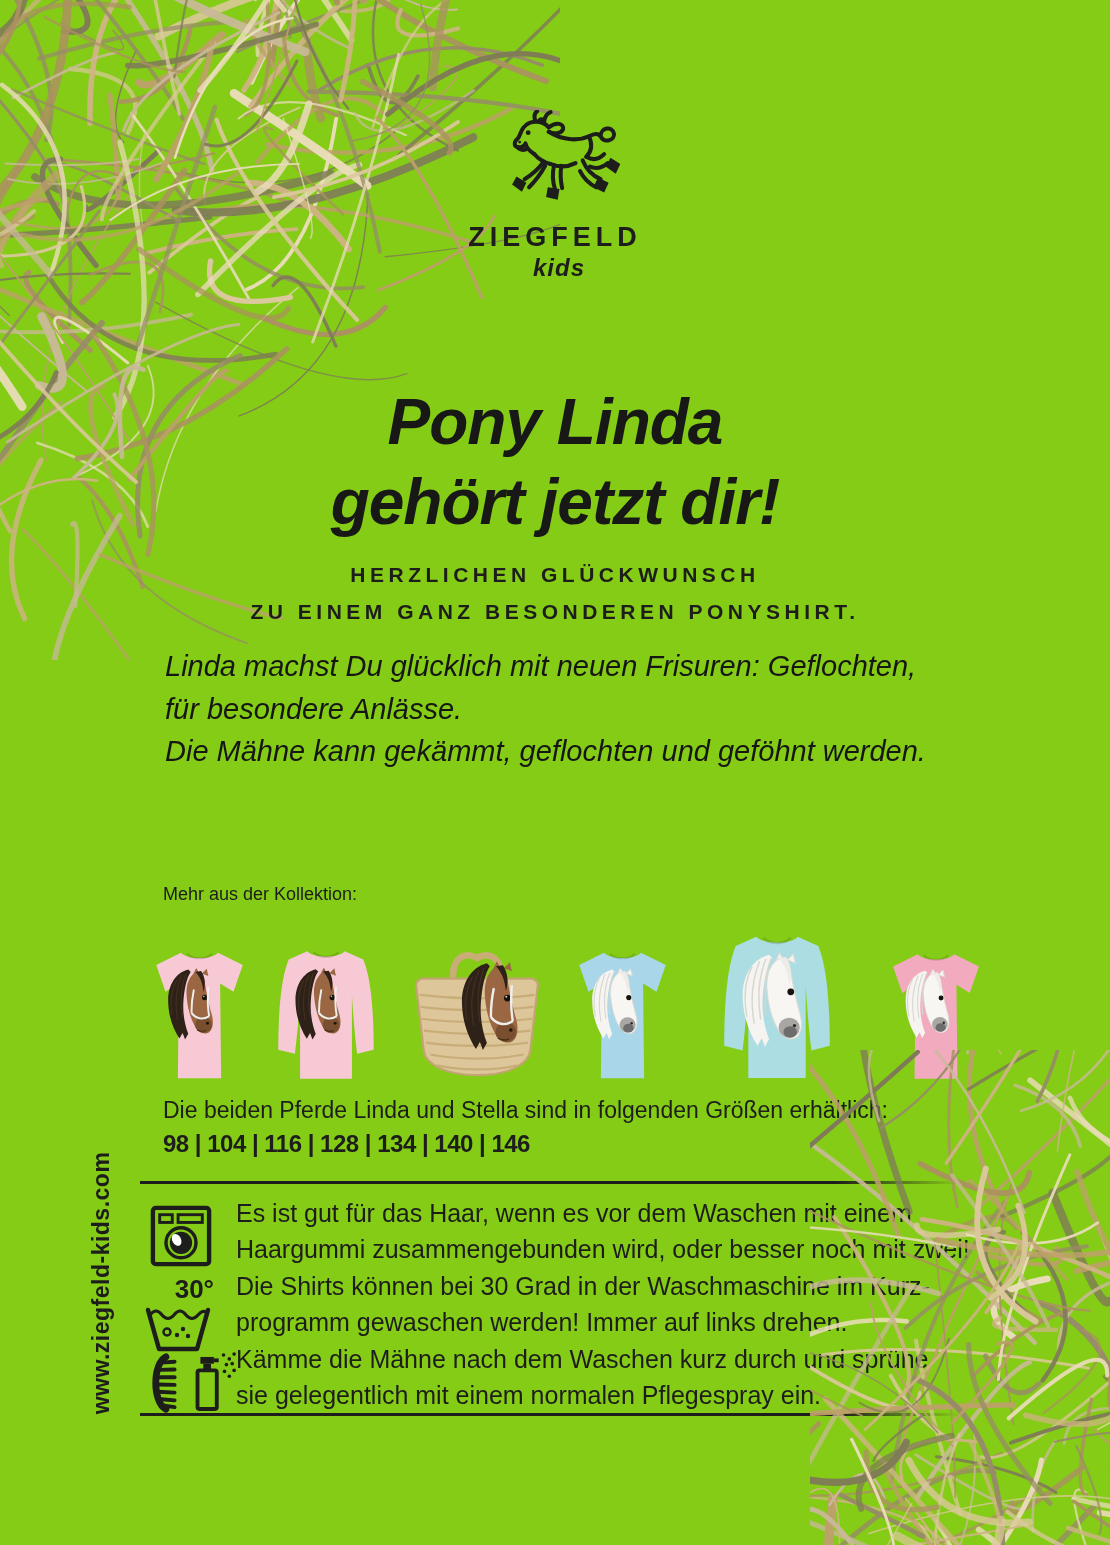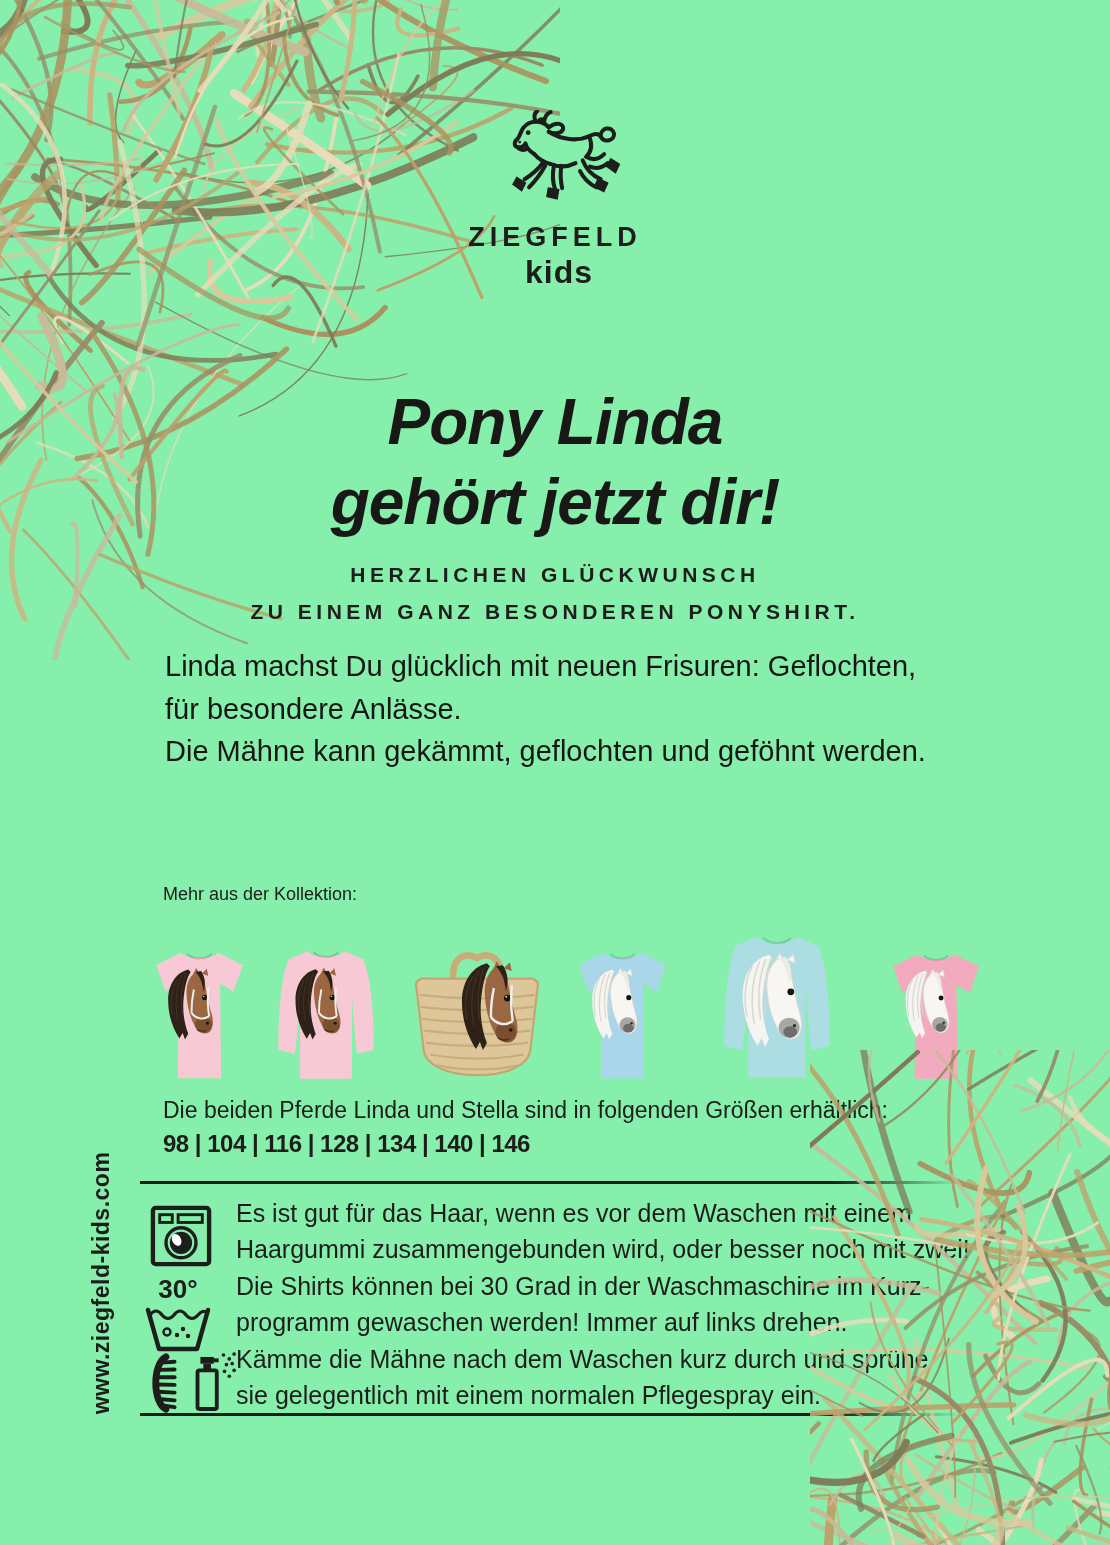--- a/index.html
+++ b/index.html
@@ -1,55 +1,55 @@
 <!DOCTYPE html>
 <html><head>
 <meta charset="utf-8">
 <style>
   html,body{margin:0;padding:0;background:#e9e9e9;}
-  #page{position:relative;width:1110px;height:1545px;margin:0 auto;background:#86efac;
+  #page{position:relative;width:1110px;height:1545px;margin:0 auto;background:#84cc16;
         overflow:hidden;font-family:"Liberation Sans",sans-serif;color:#1d1d1b;}
   .abs{position:absolute;}
   svg{display:block;}
 
   .hay{position:absolute;pointer-events:none;}
   #hay-tl{left:0;top:0;z-index:1;}
   #hay-br{left:810px;top:1050px;z-index:3;}
 
   .content{position:absolute;inset:0;z-index:2;}
 
   .logo-block{top:110px;left:0;right:0;text-align:center;}
   .logo-goat{margin:0 auto;}
   .brand{font-size:27px;font-weight:bold;letter-spacing:5px;margin-top:4px;}
-  .brand-sub{font-size:32px;font-weight:600;letter-spacing:1px;margin-top:1px;margin-left:8px;}
+  .brand-sub{font-size:24px;font-style:italic;font-weight:600;letter-spacing:1px;margin-top:1px;margin-left:8px;}
 
   .headline{top:382px;left:0;right:0;text-align:center;font-size:64px;line-height:80px;
             font-weight:bold;font-style:italic;letter-spacing:-1px;color:#181817;}
   .subheadline{top:556px;left:0;right:0;text-align:center;font-size:21px;line-height:37px;
                font-weight:bold;letter-spacing:4.5px;}
 
   .intro{top:645px;left:165px;width:820px;font-size:29px;line-height:42.5px;
-         font-weight:500;color:#161615;}
+         font-style:italic;font-weight:500;color:#161615;}
 
   .collection-label{top:884px;left:163px;font-size:18px;}
 
   .products{top:928px;left:148px;width:844px;height:158px;display:flex;
             justify-content:space-between;align-items:flex-end;}
 
   .sizes{top:1094px;left:163px;font-size:23px;line-height:33px;}
   .sizes .values{font-size:24px;font-weight:600;letter-spacing:-0.5px;margin-top:0;}
 
   .care{top:1181px;left:140px;width:828px;}
   .rule{height:3px;background:linear-gradient(90deg,#1d1d1b 84%,rgba(29,29,27,0) 99%);}
   .care-body{position:relative;box-sizing:border-box;height:229px;padding:11px 0 0 96px;}
   .care-line{font-size:25px;line-height:36.4px;white-space:nowrap;}
   .care-icon{position:absolute;}
   .icon-wash{left:10px;top:21px;}
   .icon-30{left:2px;top:92px;width:72px;text-align:center;}
-  .temp{font-size:26px;font-weight:bold;line-height:27px;letter-spacing:0;}
+  .temp{font-size:26px;font-weight:bold;line-height:27px;letter-spacing:0;text-align:right;}
   .icon-comb{left:8px;top:167px;display:flex;gap:7px;align-items:flex-end;}
 
   .website{left:-34px;top:1270px;width:270px;height:26px;text-align:center;
            transform:rotate(-90deg);font-size:23px;font-weight:600;letter-spacing:0.5px;}
 </style>
 </head>
 <body>
 
 <div id="page">
 

